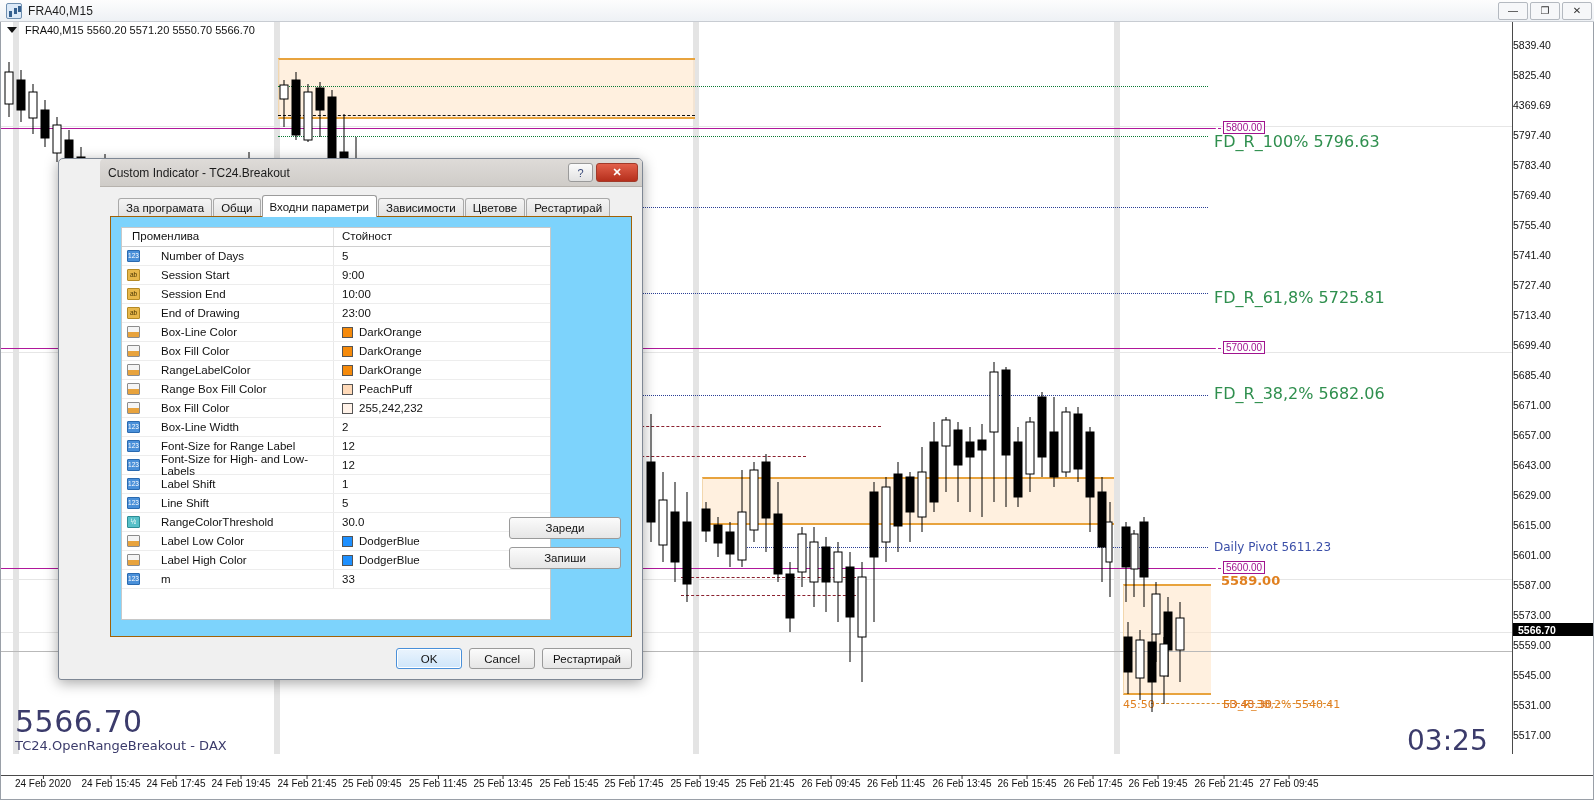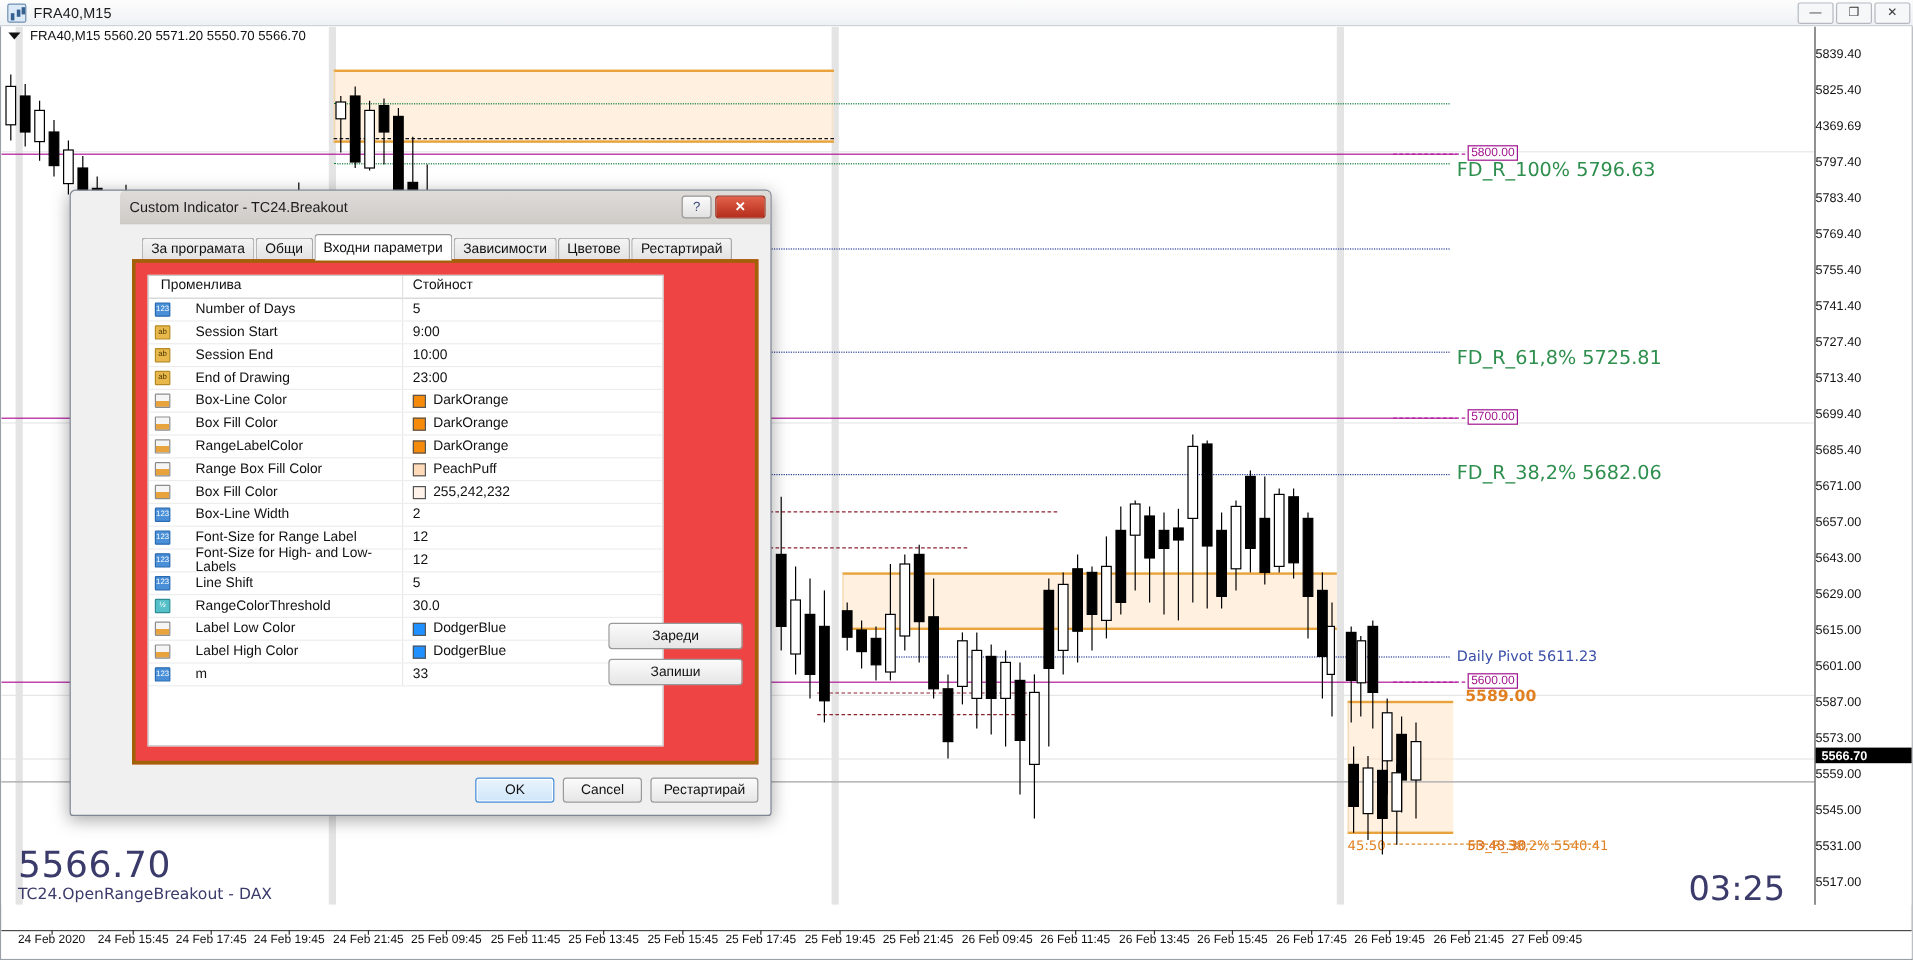--- a/index.html
+++ b/index.html
@@ -188,21 +188,21 @@
     background: linear-gradient(#f4f4f4,#e2e2e2);
     border: 1px solid #a9a9a9; border-bottom: none;
     border-radius: 3px 3px 0 0; display: flex; align-items: center;
     margin-right: 1px;
   }
   .tab.active {
     height: 22px; background: #fff; font-weight: normal;
     border-color: #9b9b9b; position: relative; z-index: 3;
   }
   .tab-panel {
-    background: #ef4444; border: 3px solid #a16207; height: 421px;
+    background: #7dd3fc; border: 1px solid #a16207; height: 421px;
     position: relative; margin-top: -1px; padding: 10px;
   }
 
   .grid-box {
     position: absolute; left: 10px; top: 10px; width: 430px; height: 393px;
     border: 1px solid #c8c8c8; background: #fff; overflow: hidden;
   }
   .grid-head {
     display: flex; height: 19px; border-bottom: 1px solid #d0d0d0;
     font-size: 11.5px; color: #111; background: #fff;
@@ -692,20 +692,29 @@
                   <span class="vtype num">123</span>
                   <span>Font-Size for High- and Low-Labels</span>
                 </div>
                 <div class="c2">
                   <span>12</span>
                 </div>
               </div>
               <div class="grow">
                 <div class="c1">
                   <span class="vtype num">123</span>
+                  <span>Label Shift</span>
+                </div>
+                <div class="c2">
+                  <span>1</span>
+                </div>
+              </div>
+              <div class="grow">
+                <div class="c1">
+                  <span class="vtype num">123</span>
                   <span>Line Shift</span>
                 </div>
                 <div class="c2">
                   <span>5</span>
                 </div>
               </div>
               <div class="grow">
                 <div class="c1">
                   <span class="vtype flt">½</span>
                   <span>RangeColorThreshold</span>

